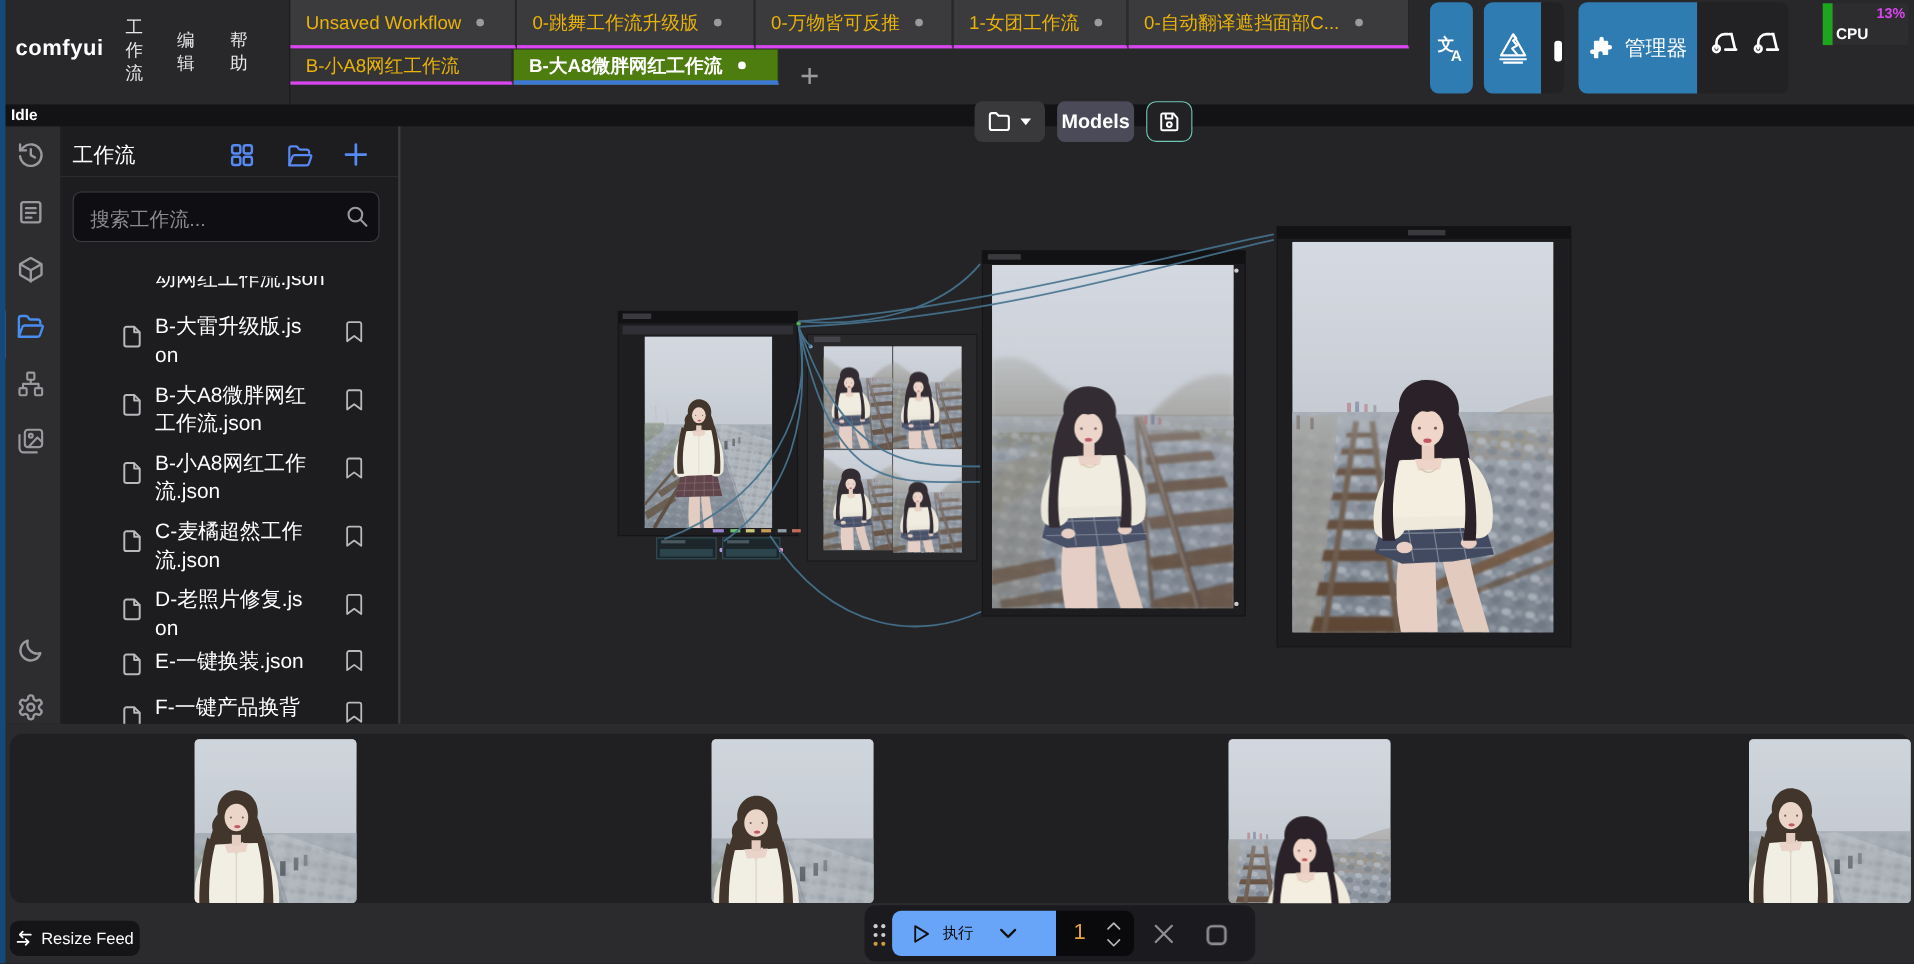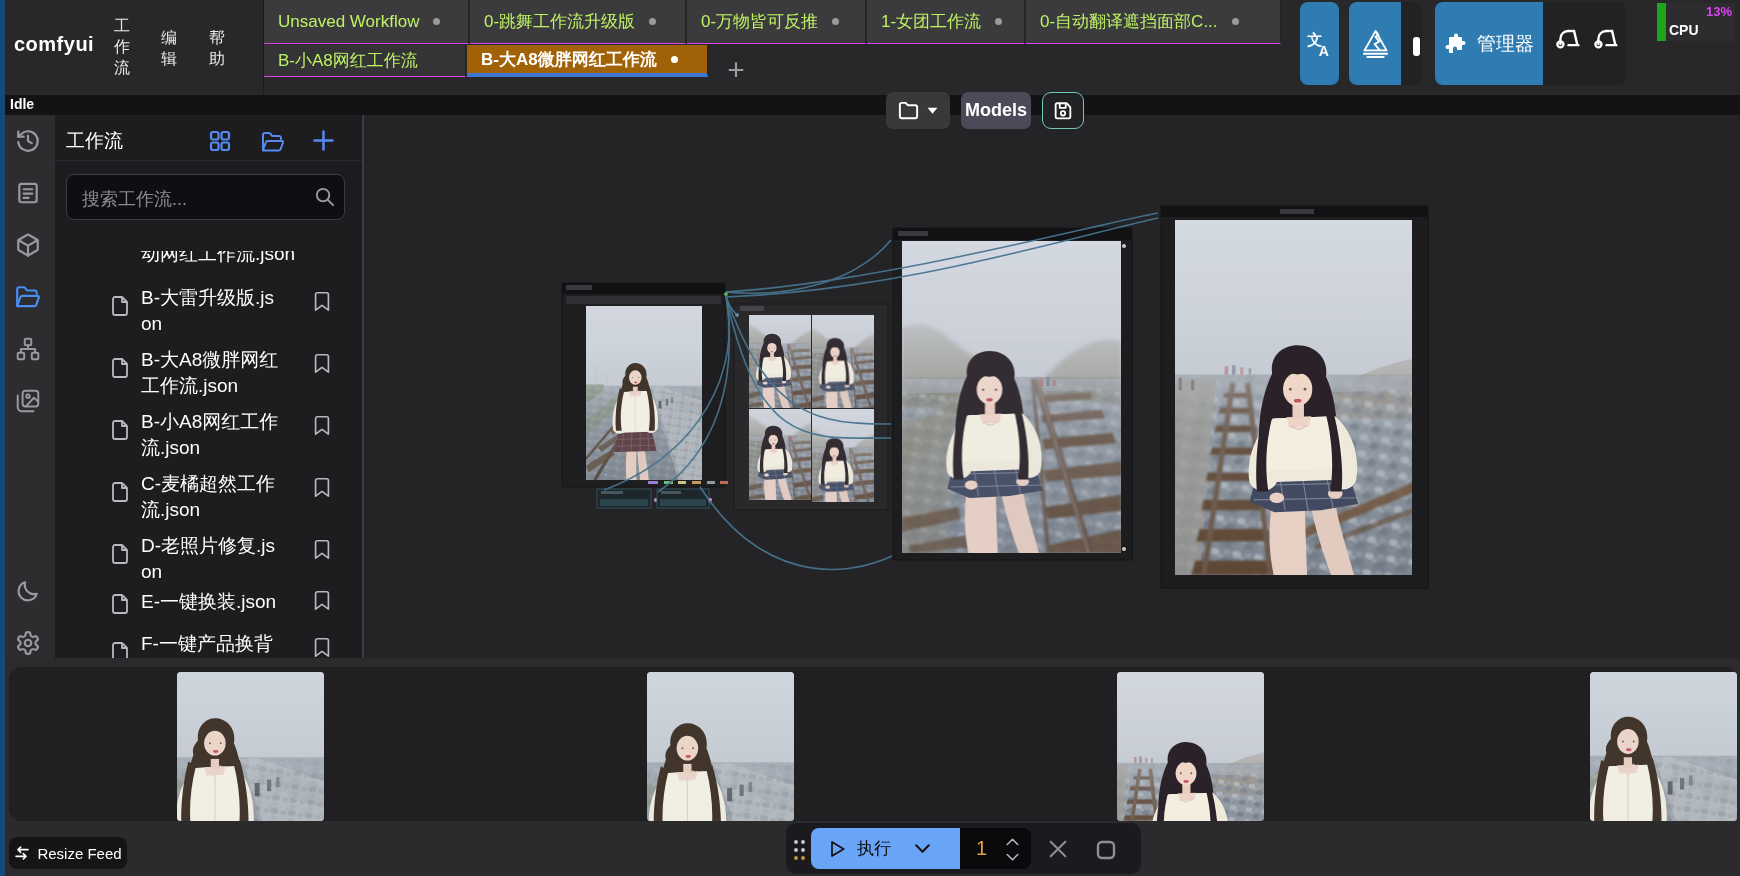--- a/index.html
+++ b/index.html
@@ -7,24 +7,24 @@
   .abs { position:absolute; }
   #page { position:relative; width:1740px; height:876px; }
 
   
   #topbar { left:0; top:0; width:1740px; height:95px; background:#28282b; }
   #logo { left:14px; top:33px; font-size:20px; font-weight:bold; color:#fff; letter-spacing:0.5px; }
   .vmenu { color:#e8e8e8; font-size:16px; line-height:21px; width:18px; text-align:center; top:15px; }
   .vmenu2 { top:27px; }
   #menusep { left:263px; top:0; width:1px; height:95px; background:#1b1b1d; }
 
-  .tab { position:absolute; height:44px; background:#3b3b3e; color:#bef264; font-size:17px; display:flex; align-items:center; padding:0 14px; border-right:1px solid #242427; border-bottom:1px solid #d946ef;}
+  .tab { position:absolute; height:44px; background:#3b3b3e; color:#eab308; font-size:17px; display:flex; align-items:center; padding:0 14px; border-right:1px solid #242427; border-bottom:3px solid #d946ef;}
   .tab .dot { width:7px; height:7px; border-radius:50%; background:#9b9b9d; margin-left:14px; }
   .tab2 { top:45px; height:32px; background:#343437; }
-  .tabactive { background:#a16207; color:#fff; font-weight:bold; border-bottom:4px solid #3e78d6; }
+  .tabactive { background:#4d7c0f; color:#fff; font-weight:bold; border-bottom:4px solid #3e78d6; }
   .tabactive .dot { background:#fff; }
   #tabplus { left:716px; top:45px; width:40px; height:49px; color:#9b9b9d; font-size:30px; display:flex; align-items:center; justify-content:center; font-weight:300;}
 
   .bluebtn { position:absolute; top:2px; height:83px; background:#2e7cb2; border-radius:8px; display:flex; align-items:center; justify-content:center; }
   .darkseg { position:absolute; top:2px; height:83px; background:#222225; }
   #cpubox { left:1657px; top:3px; width:78px; height:38px; background:#2d2d30; }
   #cpubar { left:1657px; top:3px; width:9px; height:38px; background:#1ea51e; }
   #cpulabel { left:1669px; top:22px; color:#fff; font-size:14px; font-weight:bold; }
   #cpupct { left:1696px; top:4px; width:36px; color:#d946ef; font-size:13px; font-weight:bold; text-align:right;}
 
@@ -572,21 +572,21 @@
       <circle cx="11" cy="4" r="1.9" fill="#cfcfd2"></circle>
       <circle cx="4" cy="12" r="1.9" fill="#cfcfd2"></circle>
       <circle cx="11" cy="12" r="1.9" fill="#cfcfd2"></circle>
       <circle cx="4" cy="20" r="1.9" fill="#cf9a3e"></circle>
       <circle cx="11" cy="20" r="1.9" fill="#cf9a3e"></circle>
     </svg>
   <div class="abs" id="execblue">
     <svg style="margin-left:16px;" width="20" height="20" viewBox="0 0 24 24" fill="none" stroke="#111" stroke-width="2" stroke-linejoin="round">
         <path d="M6 3.5 20 12 6 20.5z"></path>
       </svg>
-    <span style="color:#0c0c0c; font-size:17px; margin-left:10px;">执行</span>
+    <span style="color:#0c0c0c; font-size:14px; margin-left:10px;">执行</span>
     <svg style="margin-left:22px;" width="19" height="19" viewBox="0 0 24 24" fill="none" stroke="#111" stroke-width="2.6" stroke-linecap="round" stroke-linejoin="round">
         <path d="M4 8l8 8 8-8"></path>
       </svg>
   </div>
   <div class="abs" id="execnum">
     <span style="position:absolute; left:16px; top:9px; color:#e0a23c; font-size:20px;">1</span>
     <svg style="position:absolute; left:45px; top:8px;" width="15" height="11" viewBox="0 0 20 14" fill="none" stroke="#b9b9bd" stroke-width="2" stroke-linecap="round" stroke-linejoin="round">
         <path d="M3 11 10 4l7 7"></path>
       </svg>
     <svg style="position:absolute; left:45px; top:24px;" width="15" height="11" viewBox="0 0 20 14" fill="none" stroke="#b9b9bd" stroke-width="2" stroke-linecap="round" stroke-linejoin="round">

